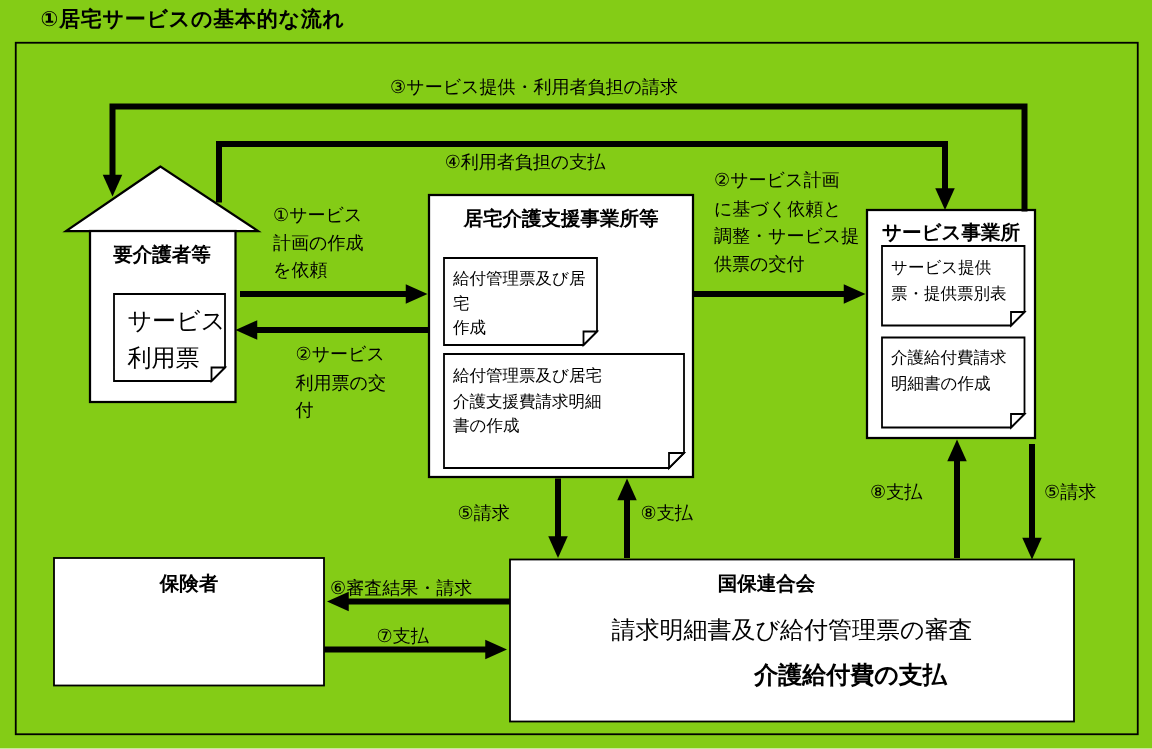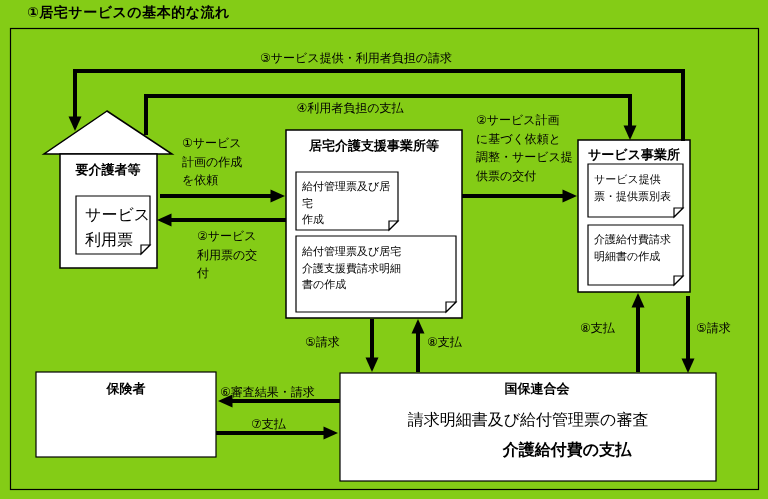--- a/index.html
+++ b/index.html
@@ -113,21 +113,21 @@
   <div class="t flow" style="left:305px; top:333px;">⑤請求</div>
 
   <div class="t flow" style="left:427px; top:333px;">⑧支払</div>
 
   <div class="t flow" style="left:580px; top:319px;">⑧支払</div>
 
   <div class="t flow" style="left:696px; top:319px;">⑤請求</div>
 
   <div class="t box-title" style="left:36px; top:380px; width:180px;">保険者</div>
 
-  <div class="t box-title" style="left:357px; top:380px; width:360px;">国保連合会</div>
+  <div class="t box-title" style="left:331px; top:380px; width:360px;">国保連合会</div>
 
   <div class="t body-text center" style="left:340px; top:410px; width:376px;">請求明細書及び給付管理票の審査</div>
 
   <div class="t body-text center" style="left:340px; top:440px; width:454px;font-weight:bold;">介護給付費の支払</div>
 
   <div class="t flow" style="left:220px; top:383px;">⑥審査結果・請求</div>
 
   <div class="t flow" style="left:251px; top:415px;">⑦支払</div>
 
 </div>

